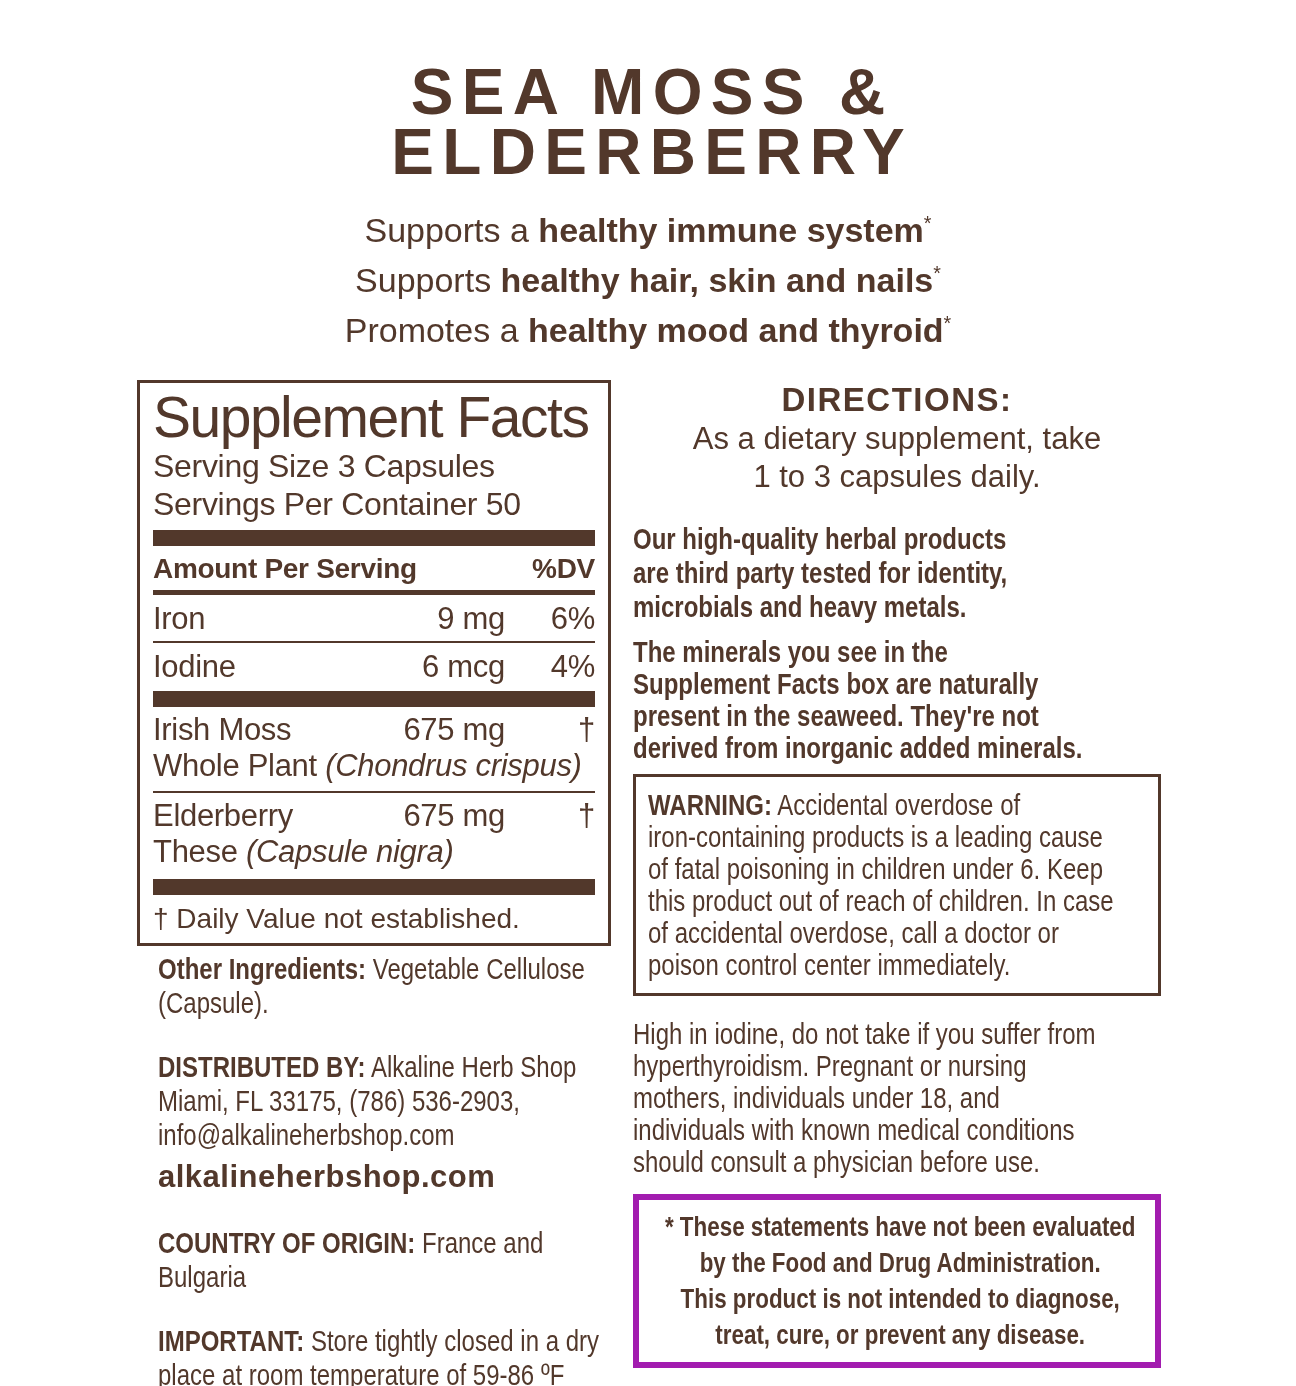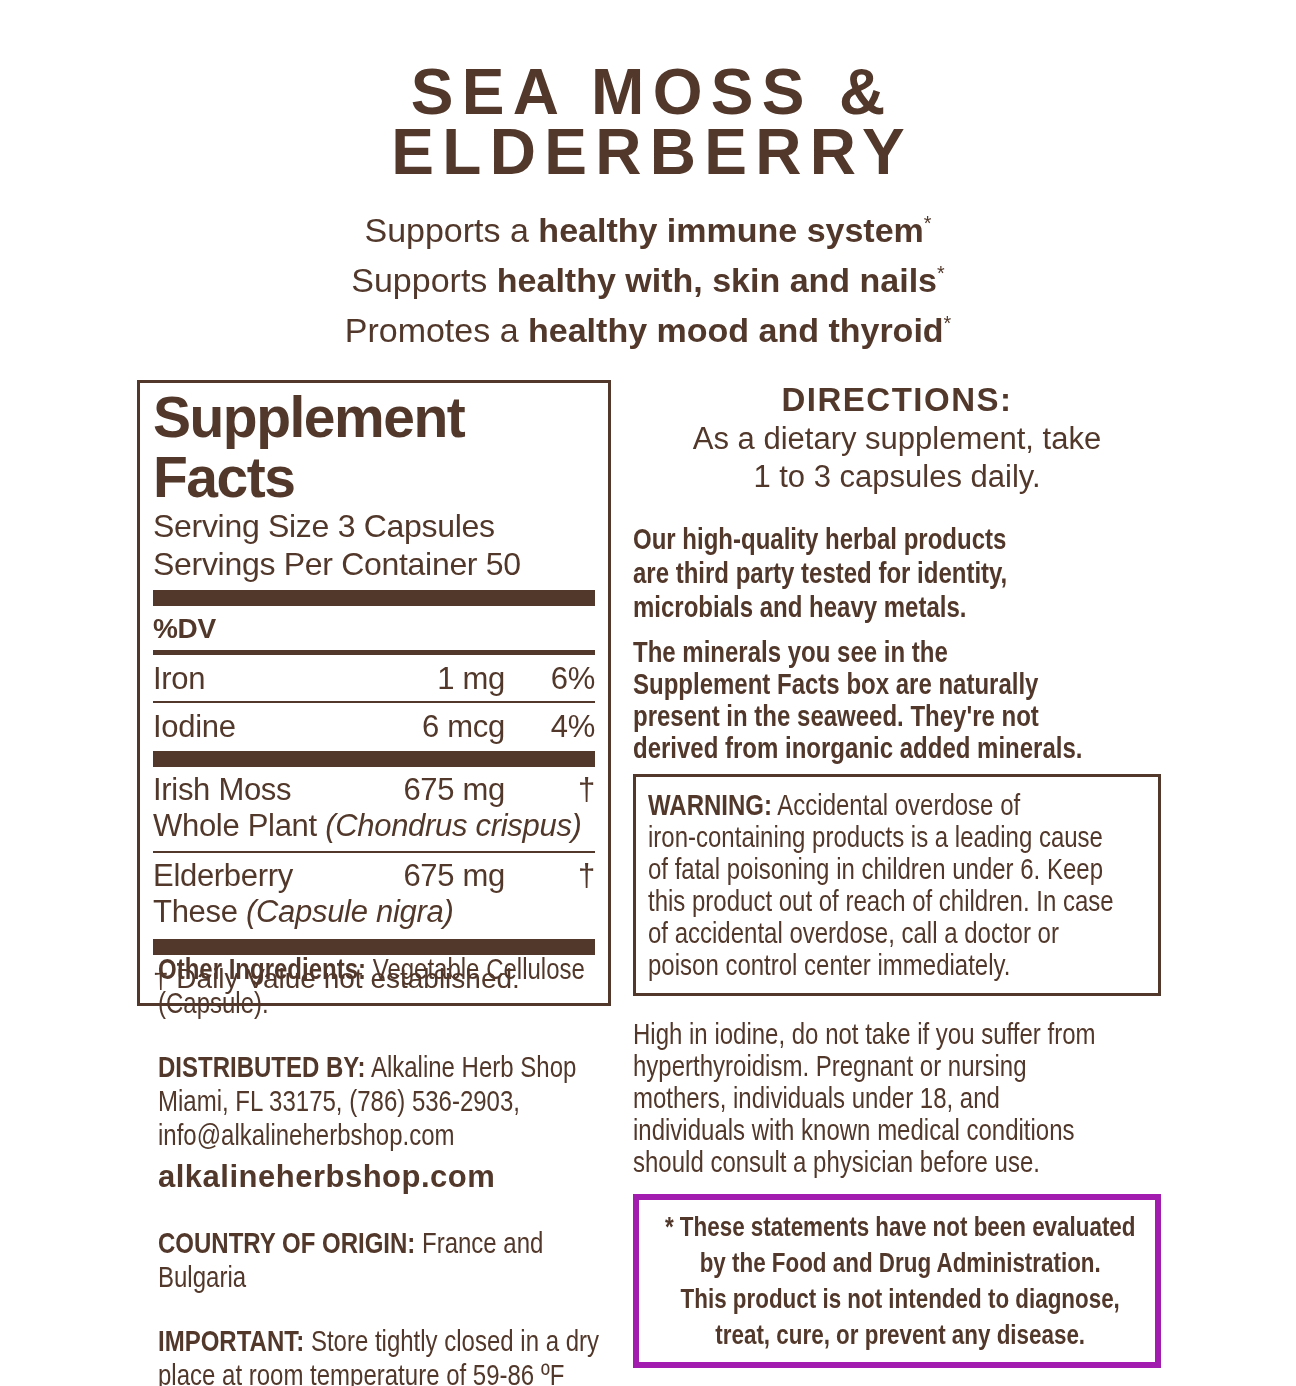--- a/index.html
+++ b/index.html
@@ -9,21 +9,21 @@
   
   .header{position:absolute;top:62px;left:0;width:1296px;text-align:center;}
   .title{font-size:64px;font-weight:700;line-height:60px;letter-spacing:0.13em;text-indent:0.13em;}
   .benefits{margin-top:20px;font-size:34px;line-height:43px;}
   .benefit b{font-weight:700;}
   .sup{font-size:58%;vertical-align:12px;}
 
   
   .facts{position:absolute;left:137px;top:380px;width:474px;border:3px solid #52382B;box-sizing:border-box;background:#fff;}
   .facts-inner{padding:4px 13px 0 13px;}
-  .f-title{font-size:57px;font-weight:700;line-height:60px;letter-spacing:-1.5px;}
+  .f-title{font-size:57px;font-weight:400;line-height:60px;letter-spacing:-1.5px;}
   .f-serv{font-size:32px;line-height:38px;letter-spacing:-0.3px;}
   .bar{height:16px;background:#52382B;margin-top:7px;}
   .f-head{display:flex;justify-content:space-between;font-size:28px;font-weight:700;padding:7px 0 5px 0;letter-spacing:-0.3px;}
   .rule-thick{border-top:5px solid #52382B;}
   .rule-thin{border-top:2px solid #52382B;}
   .frow{display:flex;font-size:31px;letter-spacing:-0.3px;padding:6px 0 4px 0;align-items:baseline;}
   .fname{flex:1;}
   .famt{width:115px;text-align:right;}
   .fdv{width:90px;text-align:right;}
   .hrow{padding:3px 0 7px 0;}
@@ -64,38 +64,39 @@
 
 <div class="page">
 
   <div class="header">
     <div class="title">
       <div>SEA MOSS &amp;</div>
       <div>ELDERBERRY</div>
     </div>
     <div class="benefits">
       <div class="benefit"><span>Supports a </span><b>healthy immune system</b><span class="sup">*</span></div>
-      <div class="benefit"><span>Supports </span><b>healthy with, skin and nails</b><span class="sup">*</span></div>
+      <div class="benefit"><span>Supports </span><b>healthy hair, skin and nails</b><span class="sup">*</span></div>
       <div class="benefit"><span>Promotes a </span><b>healthy mood and thyroid</b><span class="sup">*</span></div>
     </div>
   </div>
 
   <div class="facts">
     <div class="facts-inner">
       <div class="f-title">Supplement Facts</div>
       <div class="f-serv">Serving Size 3 Capsules</div>
       <div class="f-serv">Servings Per Container 50</div>
       <div class="bar"></div>
       <div class="f-head">
+          <span>Amount Per Serving</span>
           <span>%DV</span>
         </div>
       <div class="rule-thick"></div>
       <div class="frow">
           <span class="fname">Iron</span>
-          <span class="famt">1 mg</span>
+          <span class="famt">9 mg</span>
           <span class="fdv">6%</span>
         </div>
       <div class="rule-thin"></div>
       <div class="frow">
           <span class="fname">Iodine</span>
           <span class="famt">6 mcg</span>
           <span class="fdv">4%</span>
         </div>
       <div class="bar" style="margin-top:2px;"></div>
       <div class="hrow">

